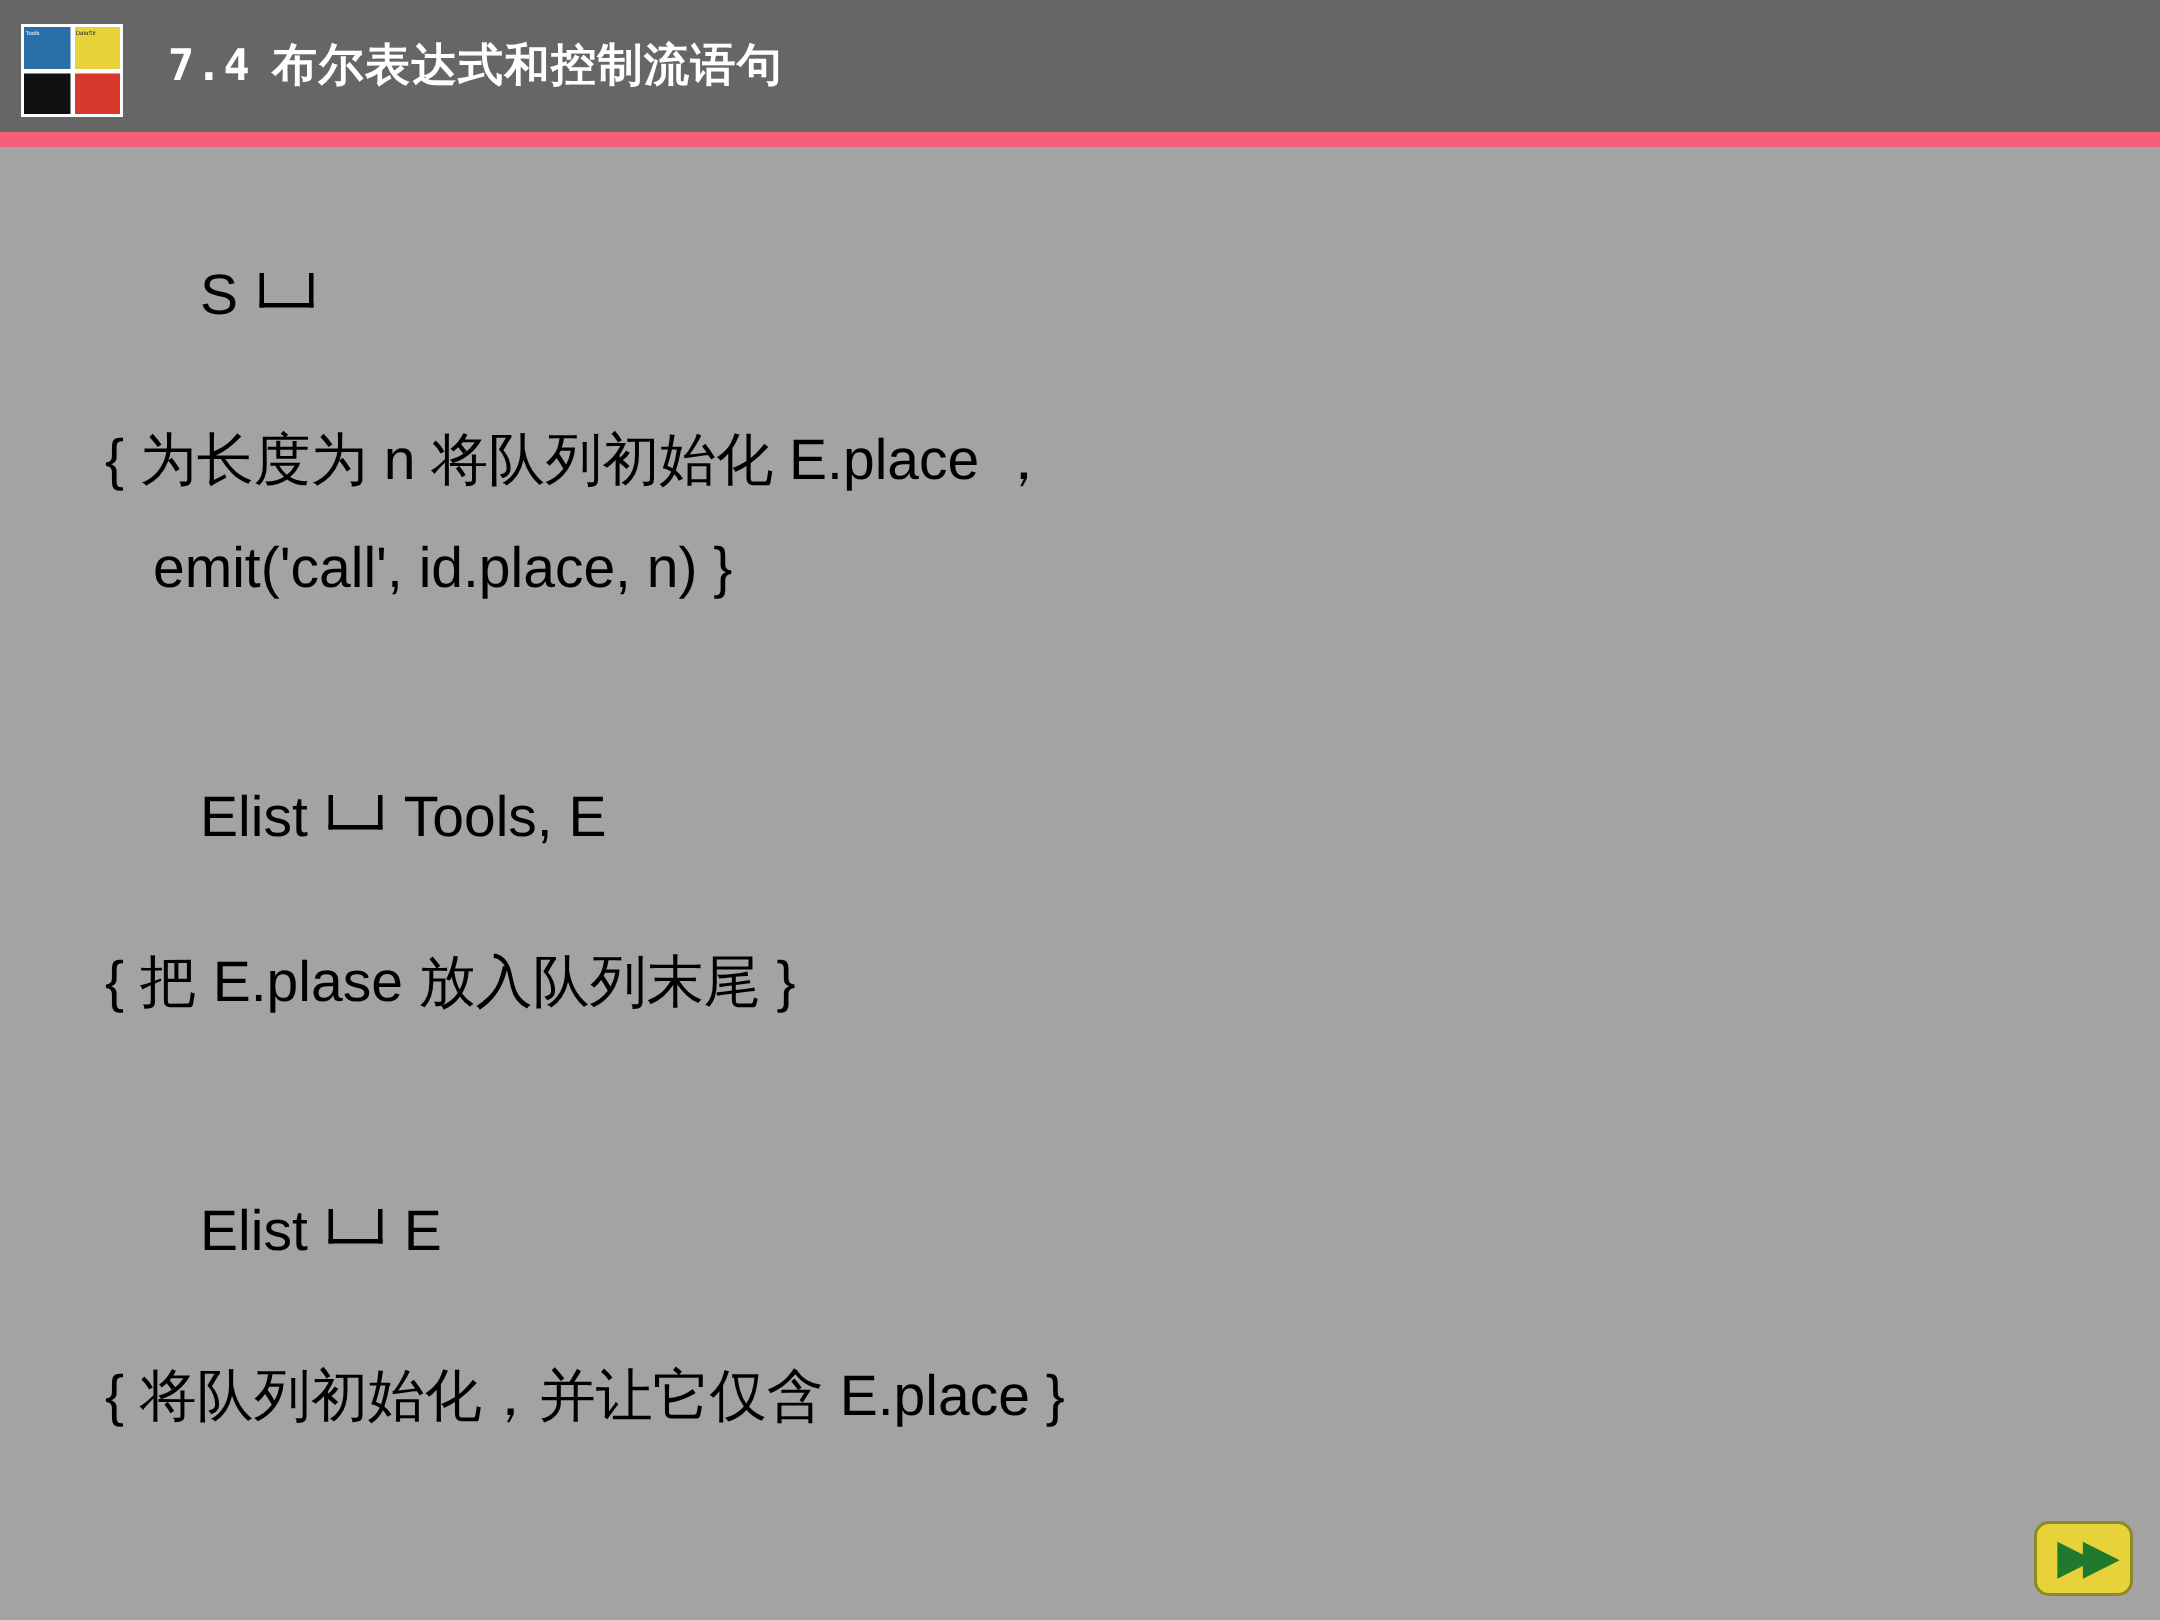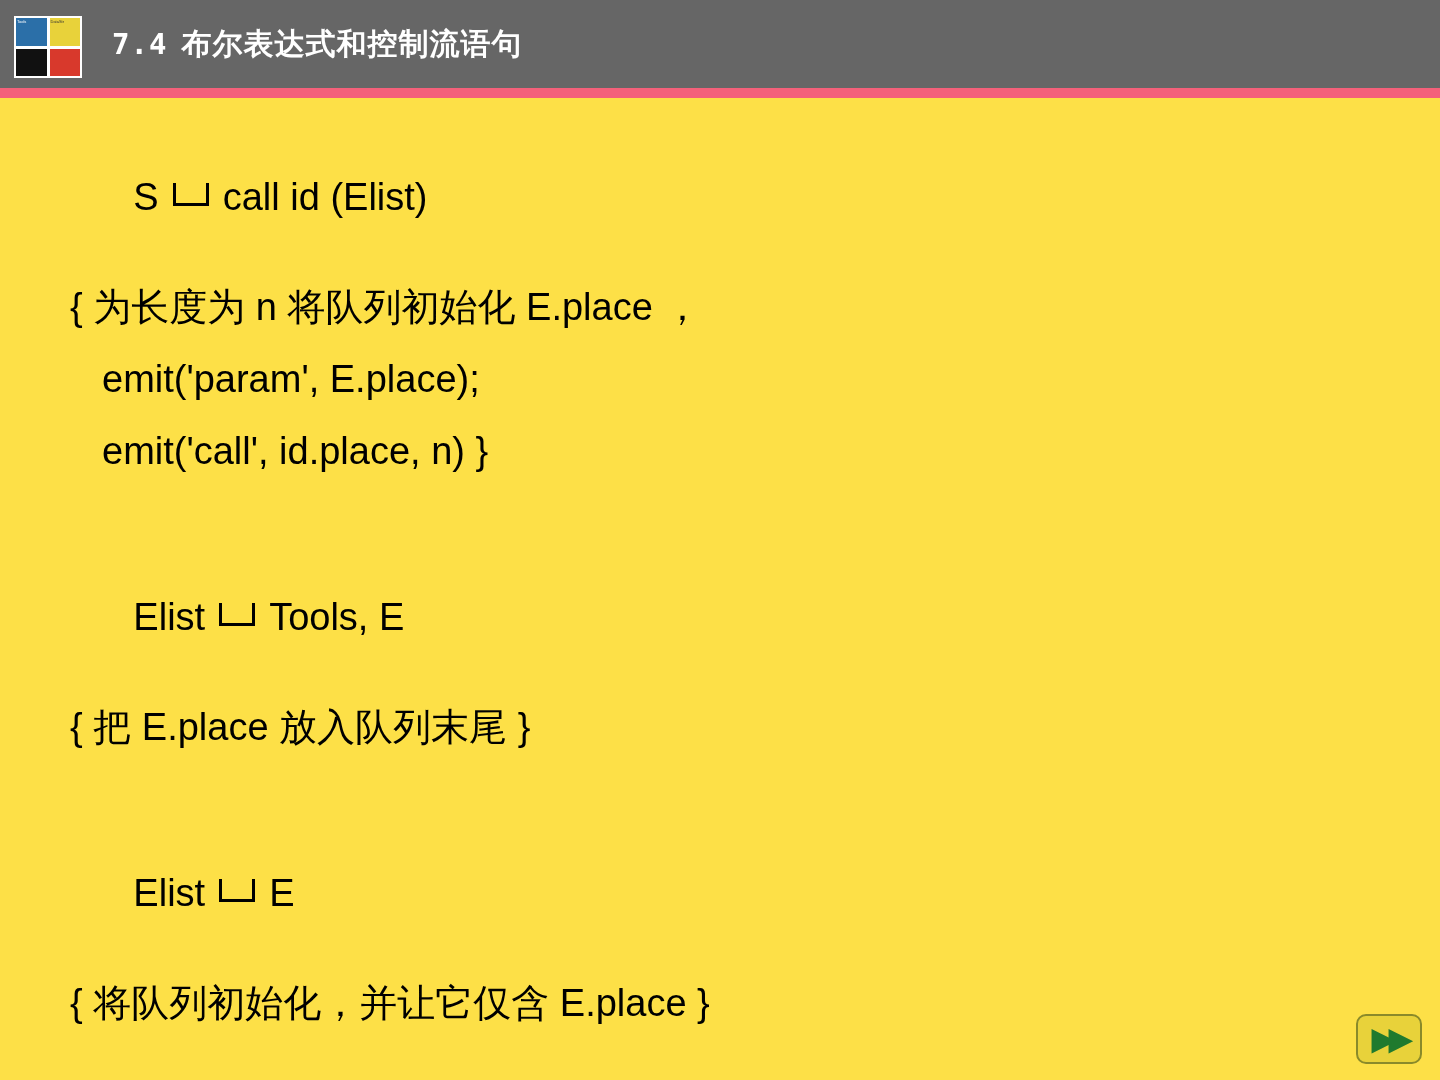--- a/index.html
+++ b/index.html
@@ -11,21 +11,21 @@
     width: 1440px;
     height: 1080px;
     font-family: "Liberation Sans", sans-serif;
     overflow: hidden;
     position: relative;
   }
   .slide {
     position: relative;
     width: 1440px;
     height: 1080px;
-    background: #fde047;
+    background: #a3a3a3;
   }
   
   .header-bar {
     position: absolute;
     top: 0;
     left: 0;
     width: 1440px;
     height: 88px;
     background: #666666;
     display: flex;
@@ -169,37 +169,35 @@
     </div>
   </div>
   <div class="header-rule"></div>
 
   <div class="content">
 
     <div class="line">
       <span class="prod">
         <span>S</span>
         <span class="arrow-box"></span>
-        <span>call id (Elist)</span>
       </span>
     </div>
     <div class="line">{ 为长度为 n 将队列初始化 E.place ，</div>
-    <div class="line indent">emit('param', E.place);</div>
     <div class="line indent">emit('call', id.place, n) }</div>
 
     <div class="gap"></div>
 
     <div class="line">
       <span class="prod">
         <span>Elist</span>
         <span class="arrow-box"></span>
         <span>Tools, E</span>
       </span>
     </div>
-    <div class="line">{ 把 E.place 放入队列末尾 }</div>
+    <div class="line">{ 把 E.plase 放入队列末尾 }</div>
 
     <div class="gap"></div>
 
     <div class="line">
       <span class="prod">
         <span>Elist</span>
         <span class="arrow-box"></span>
         <span>E</span>
       </span>
     </div>

